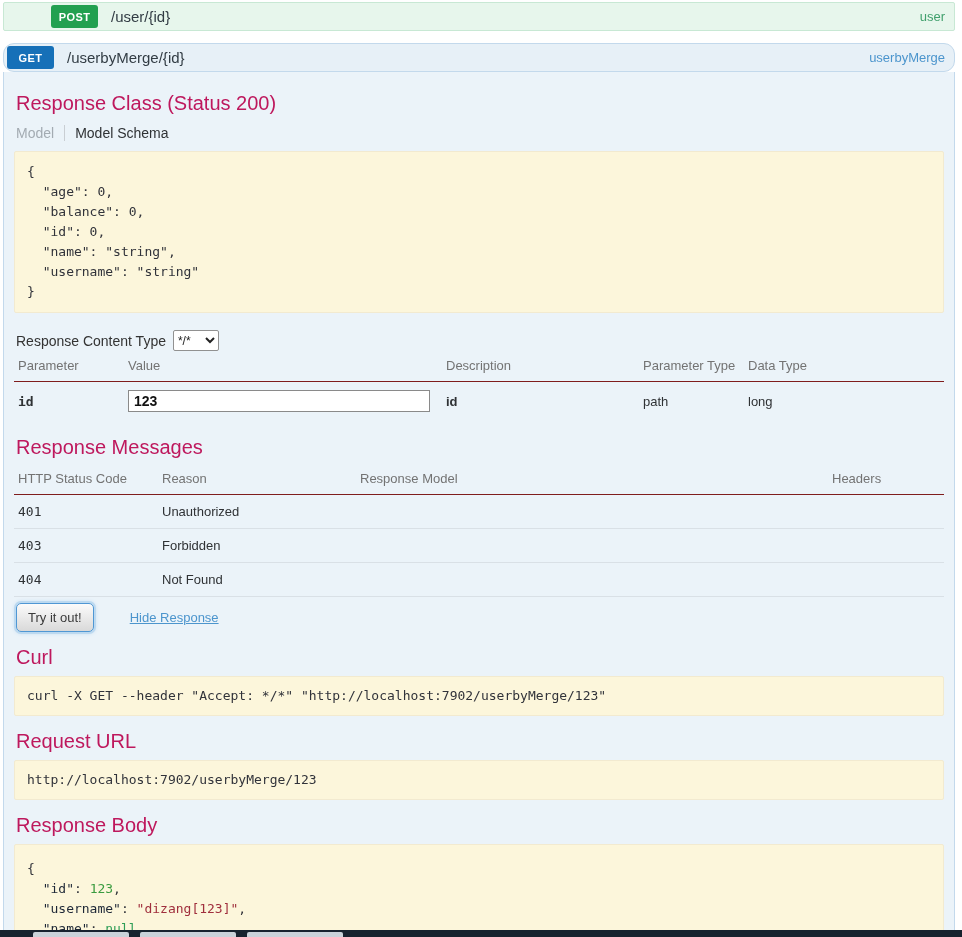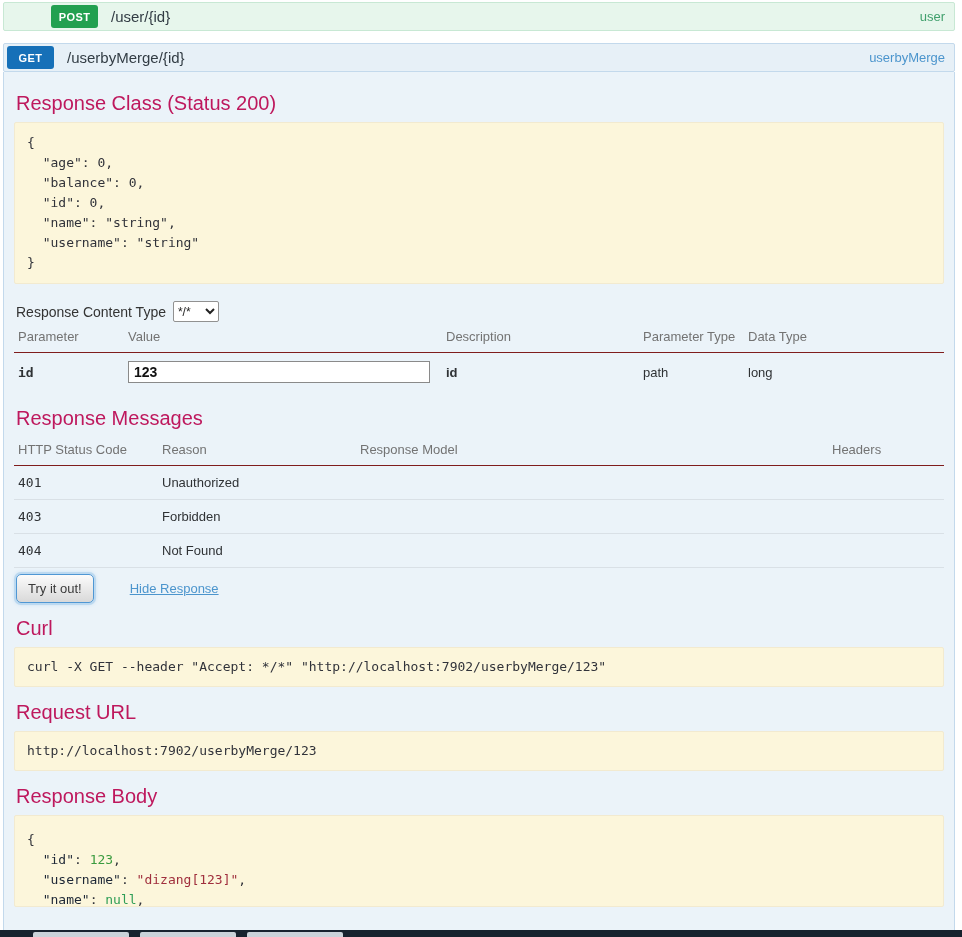--- a/index.html
+++ b/index.html
@@ -16,21 +16,21 @@
 
   
   .op { border-radius: 2px; }
   .op-heading {
     height: 29px;
     display: flex; align-items: center;
     border: 1px solid;
     border-radius: 2px;
   }
   .op.post .op-heading { background: #e7f6ec; border-color: #c8e8d4; padding-left: 44px; }
-  .op.get  .op-heading { background: #e7f0f7; border-color: #c3d9ec; }
+  .op.get  .op-heading { background: #e7f0f7; border-color: #c3d9ec; border-radius: 11px; }
   .http-method {
     width: 47px; height: 23px; margin-left: 3px;
     border-radius: 3px;
     color: #fff; font-weight: bold; font-size: 11px;
     display: flex; align-items: center; justify-content: center;
     letter-spacing: .4px;
   }
   .op.post .http-method { background: #22a050; }
   .op.get  .http-method { background: #1670b8; }
   .op-path {
@@ -174,20 +174,24 @@
   <div class="op get">
     <div class="op-heading">
       <span class="http-method">GET</span>
       <a class="op-path">/userbyMerge/{id}</a>
       <a class="op-nickname">userbyMerge</a>
     </div>
 
     <div class="op-content">
 
       <h4 class="sec first">Response Class (Status 200)</h4>
+      <div class="tabs">
+        <span class="tab-model">Model</span>
+        <span class="tab-schema">Model Schema</span>
+      </div>
       <pre class="snippet schema">{
   "age": 0,
   "balance": 0,
   "id": 0,
   "name": "string",
   "username": "string"
 }</pre>
 
       <div class="rct-row">
         <span>Response Content Type</span>

